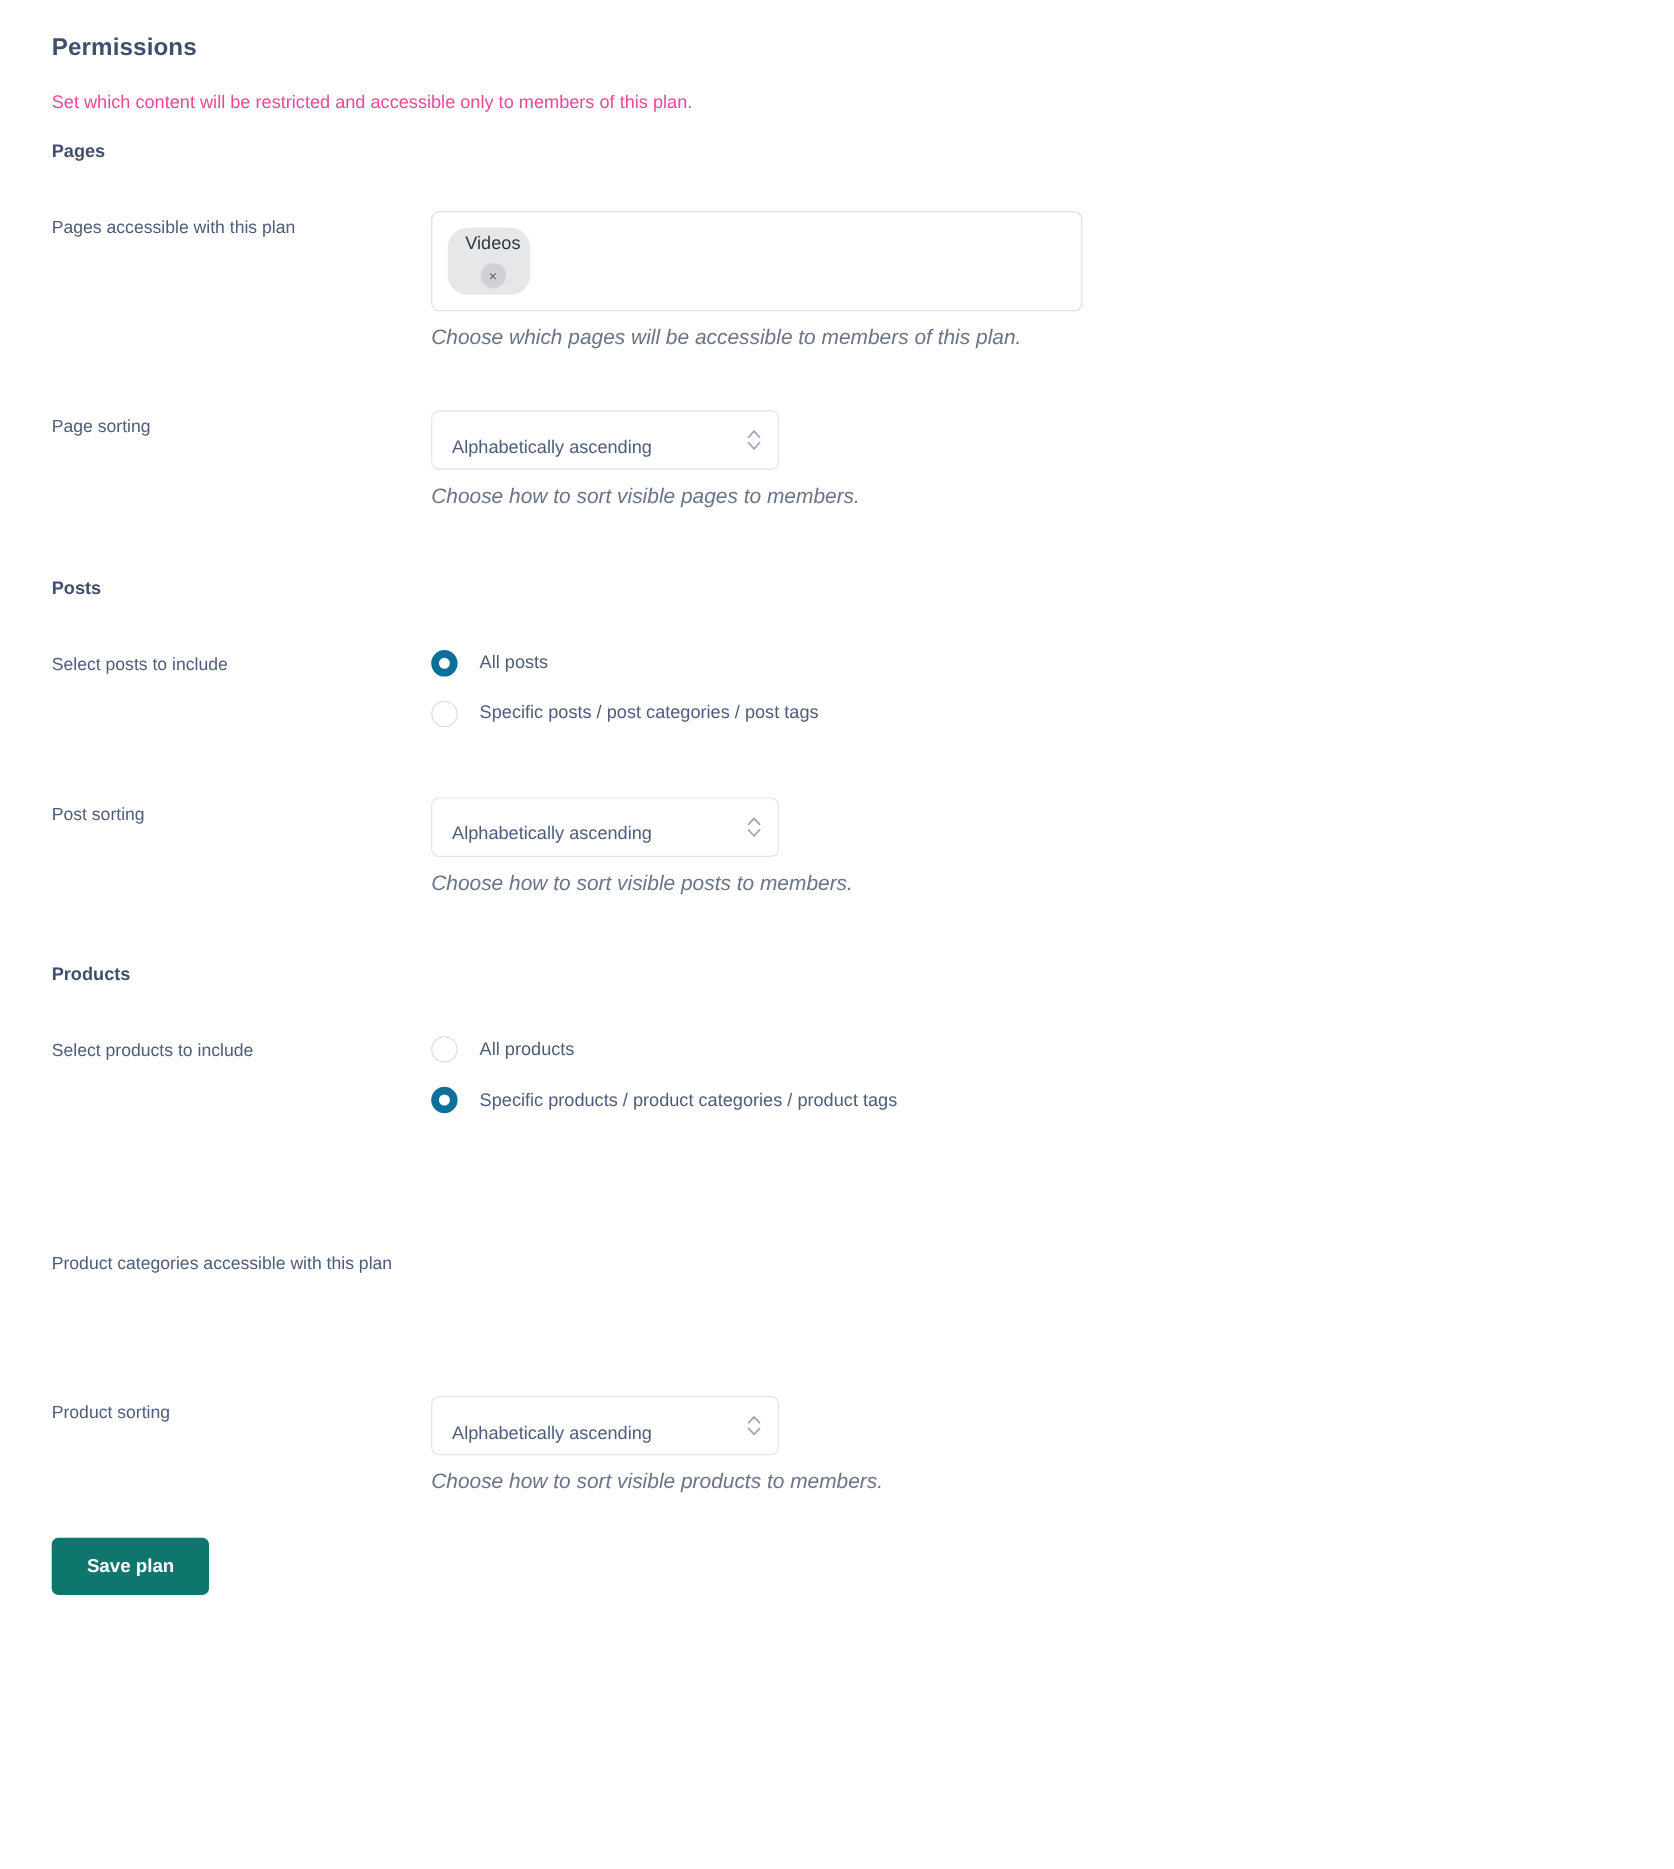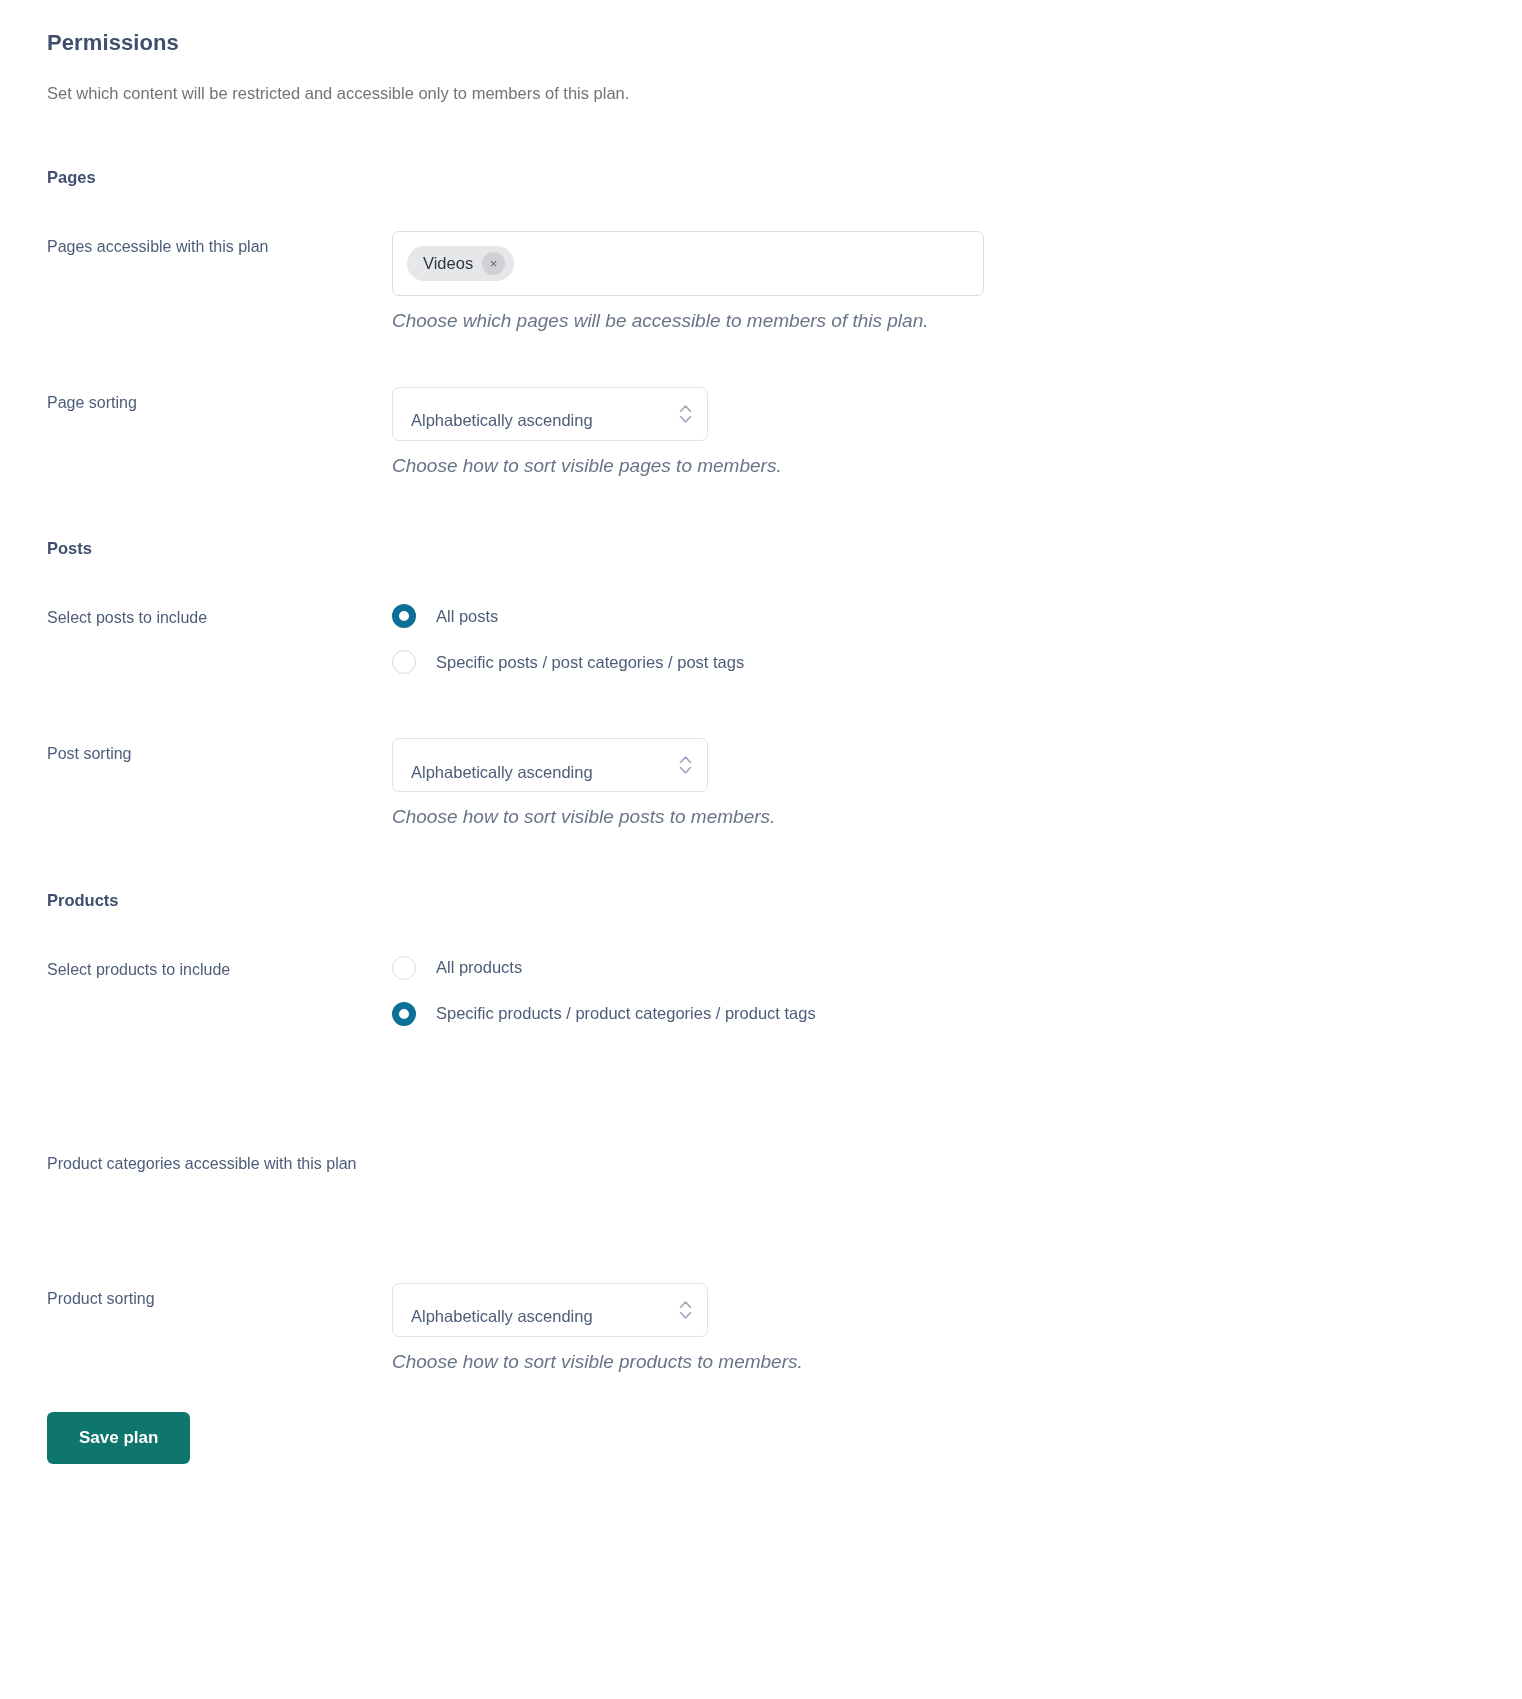--- a/index.html
+++ b/index.html
@@ -17,22 +17,22 @@
 
   .page-title {
     font-size: 22px;
     font-weight: 700;
     color: #3f4f6d;
     margin: 0 0 28px 47px;
     letter-spacing: .1px;
   }
   .page-desc {
     font-size: 16.5px;
-    color: #737373;
-    margin: 0 0 65px 47px;
+    color: #ec4899;
+    margin: 0 0 26px 47px;
     font-weight: 400;
   }
 
   .section-heading {
     font-size: 16.5px;
     font-weight: 700;
     color: #3f4f6d;
     margin: 0 0 0 47px;
   }
 
@@ -76,20 +76,21 @@
   .chip {
     display: inline-flex;
     align-items: center;
     gap: 9px;
     background: #e6e7e9;
     border-radius: 18px;
     padding: 6px 9px 6px 16px;
     font-size: 16.5px;
     color: #2f3640;
     line-height: 1;
+    flex-direction: column;
   }
   .chip-x {
     width: 23px; height: 23px;
     border-radius: 50%;
     background: #cfd1d4;
     display: inline-flex;
     align-items: center;
     justify-content: center;
     color: #5a5f66;
     font-size: 13px;

